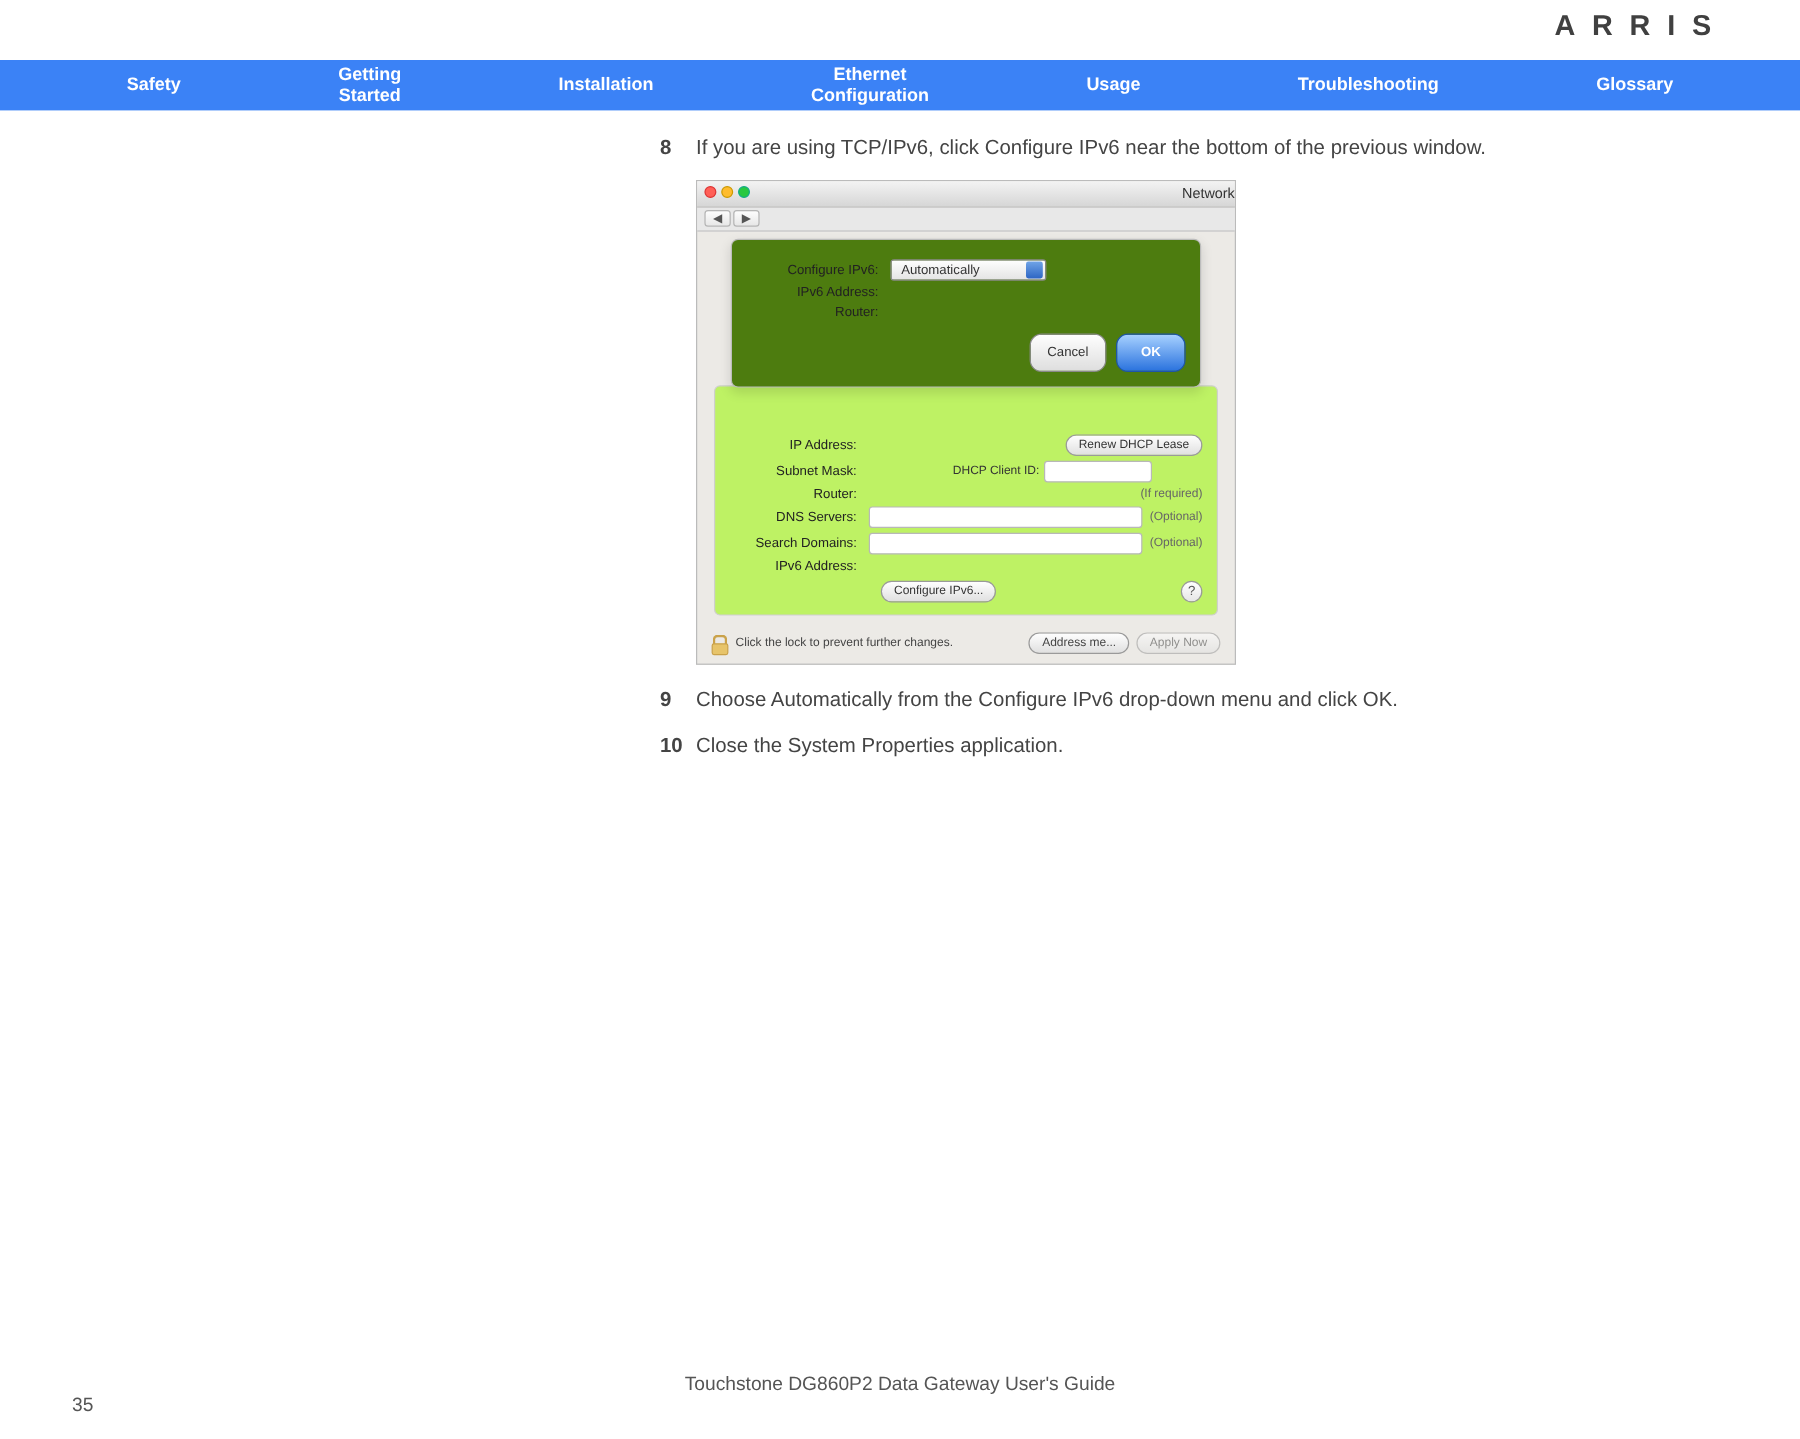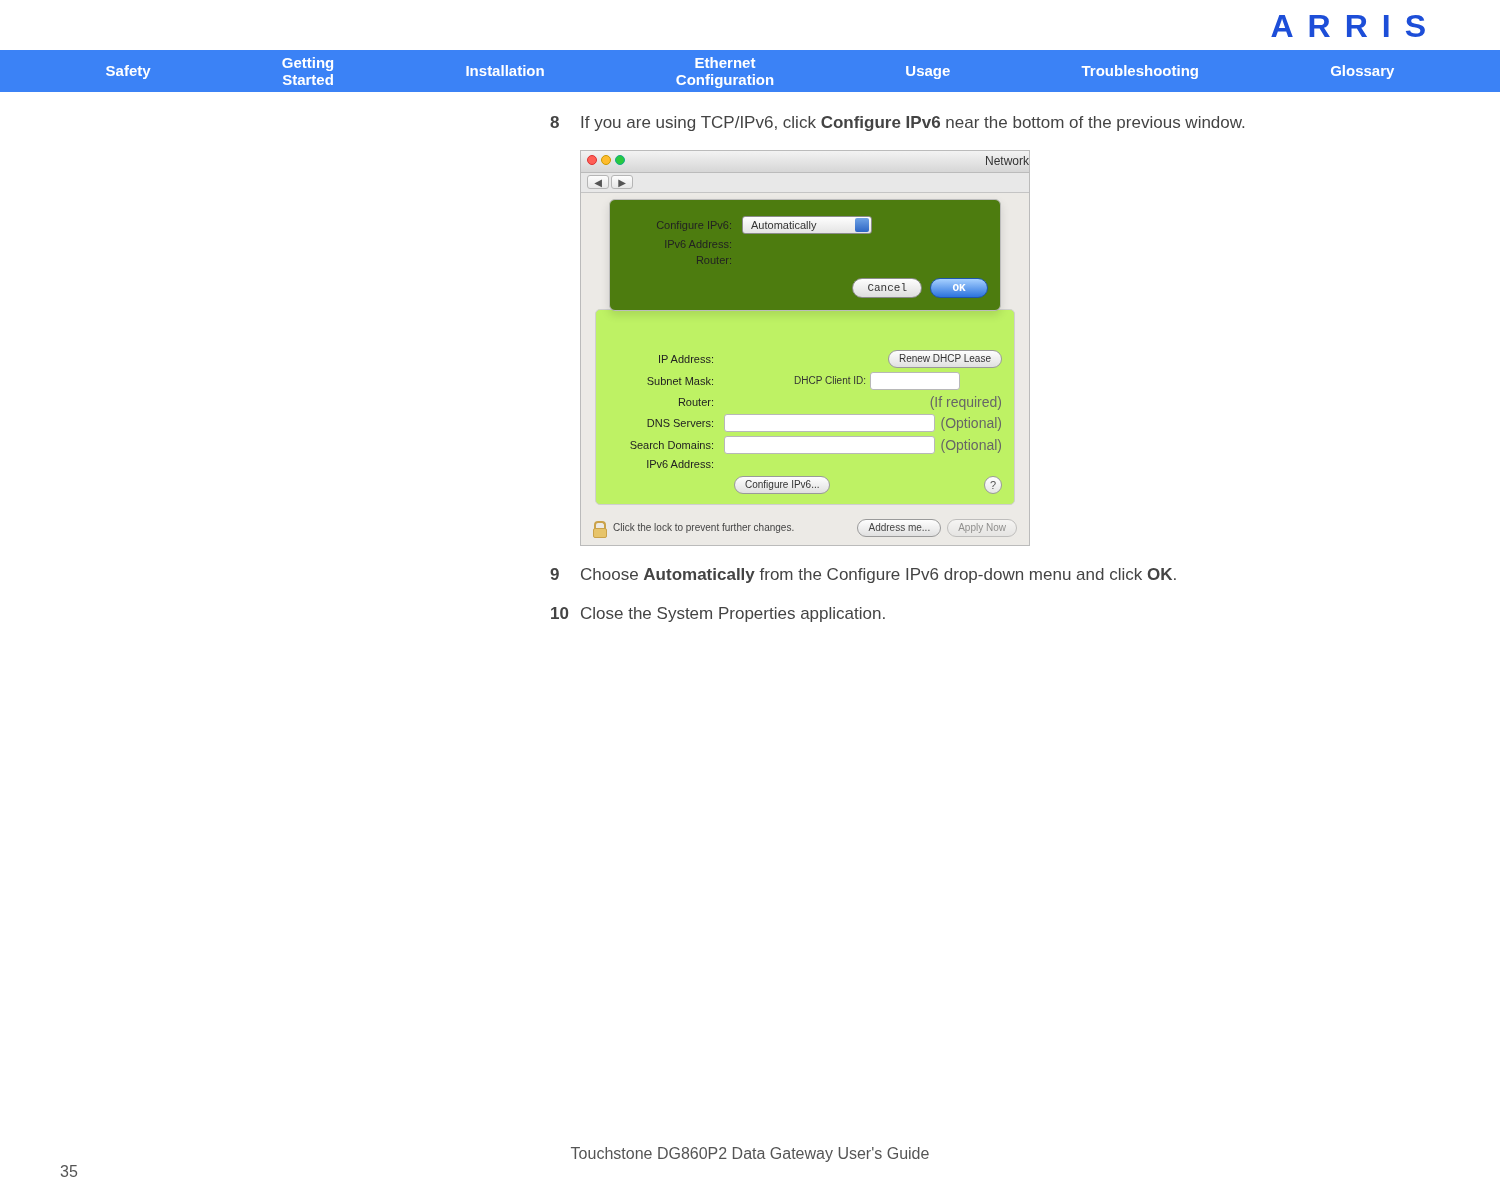--- a/index.html
+++ b/index.html
@@ -17,24 +17,24 @@
     width: 1500px;
     height: 1199px;
     position: relative;
     padding: 0 60px;
   }
   .brand {
     position: absolute;
     top: 8px;
     right: 60px;
     font-family: "Arial Black", Arial, sans-serif;
-    font-size: 32px;
+    font-size: 24px;
     letter-spacing: 14px;
     font-weight: 900;
-    color: #1d4ed8;
+    color: #404040;
   }
   .navbar {
     position: absolute;
     top: 50px;
     left: 0;
     right: 0;
     height: 42px;
     background: #3b82f6;
     color: #fff;
     display: flex;
@@ -61,21 +61,21 @@
     font-size: 17px;
     line-height: 1.5;
     color: #444;
   }
   .step-num {
     font-weight: bold;
     width: 30px;
     flex: 0 0 30px;
   }
   .step-body { flex: 1; }
-  .bold { font-weight: bold; }
+  .bold { font-weight: normal; }
 
   
   .shot {
     width: 450px;
     margin: 8px 0 16px 30px;
     border: 1px solid #bbb;
     background: #eceae6;
     font-family: "Lucida Grande", Arial, sans-serif;
     font-size: 11px;
     color: #333;
@@ -152,31 +152,30 @@
     background: linear-gradient(#6fa3e6, #2e66c4);
     border-radius: 2px;
   }
   .btnrow {
     display: flex;
     justify-content: flex-end;
     gap: 8px;
     margin-top: 12px;
   }
   .mac-btn {
-    height: 20px;
+    height: 32px;
     min-width: 58px;
     padding: 0 14px;
     border-radius: 10px;
     border: 1px solid #8a8a8a;
     background: linear-gradient(#fefefe, #dedede);
     font-size: 11px;
     display: inline-flex;
     align-items: center;
     justify-content: center;
-    font-family: Liberation Mono, monospace;
   }
   .mac-btn.primary {
     background: linear-gradient(#a6d0ff, #2b73de);
     border-color: #1e55aa;
     color: #fff;
     font-weight: bold;
   }
   .undersheet {
     margin: -2px 14px 8px 14px;
     background: #bef264;
@@ -196,21 +195,21 @@
   }
   .pill-btn {
     height: 18px;
     padding: 0 10px;
     border-radius: 10px;
     border: 1px solid #9a9a9a;
     background: linear-gradient(#fefefe, #e0e0e0);
     font-size: 10px;
     display: inline-flex; align-items: center; justify-content: center;
   }
-  .note { font-size: 14px; color: #666; margin-left: 6px; }
+  .note { font-size: 10px; color: #666; margin-left: 6px; }
   .cfgbtnrow { display: flex; gap: 8px; margin: 6px 0 2px 126px; align-items: center; }
   .lockrow {
     display: flex;
     align-items: center;
     justify-content: space-between;
     padding: 6px 12px 8px 12px;
     font-size: 10px;
     color: #444;
   }
   .lockleft { display: flex; align-items: center; gap: 6px; }

